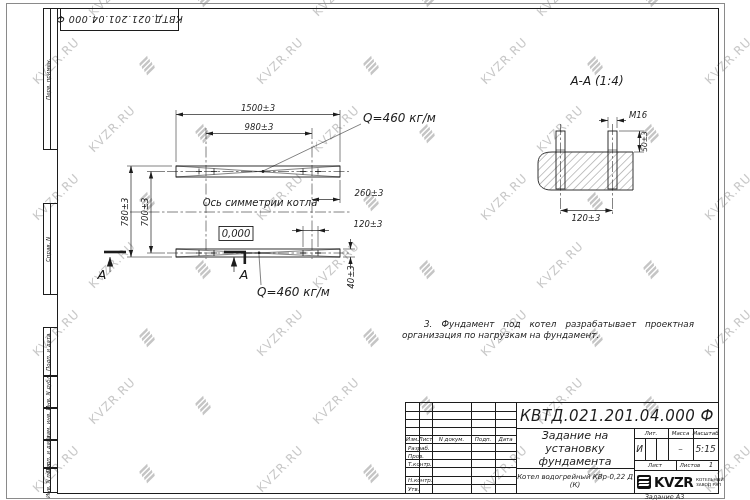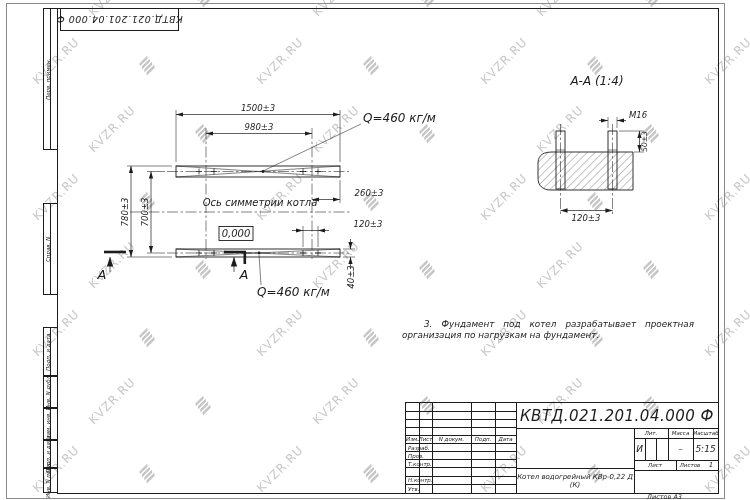--- a/index.html
+++ b/index.html
@@ -520,30 +520,43 @@
     <div class="cell small" style="left:89px;top:32px;width:21px;height:8px;">Дата</div>
 
     <div class="rowlab" style="top:41.5px;">Разраб.</div>
     <div class="rowlab" style="top:49.5px;">Пров.</div>
     <div class="rowlab" style="top:57.5px;">Т.контр.</div>
     <div class="rowlab" style="top:74px;">Н.контр.</div>
     <div class="rowlab" style="top:82.5px;">Утв.</div>
 
     <div class="cell docnum" style="left:110px;top:0;width:202px;height:25px;">КВТД.021.201.04.000 Ф</div>
 
+    <div class="cell tbtitle" style="left:110px;top:25px;width:118px;height:40px;padding:0 14px;box-sizing:border-box;">Задание на установку фундамента</div>
 
     <div class="cell product" style="left:110px;top:65px;width:118px;height:25px;">Котел водогрейный КВр-0,22 Д (К)</div>
 
     <div class="cell small" style="left:228px;top:25px;width:34px;height:10px;">Лит.</div>
     <div class="cell small" style="left:262px;top:25px;width:25px;height:10px;">Масса</div>
     <div class="cell small" style="left:287px;top:25px;width:25px;height:10px;">Масштаб</div>
     <div class="cell" style="left:228px;top:35px;width:11px;height:22px;font-size:9px;">И</div>
     <div class="cell" style="left:262px;top:35px;width:25px;height:22px;font-size:9px;">–</div>
     <div class="cell" style="left:287px;top:35px;width:25px;height:22px;font-size:9px;">5:15</div>
 
     <div class="cell small" style="left:228px;top:57px;width:42px;height:10px;">Лист</div>
     <div class="cell small" style="left:270px;top:57px;width:28px;height:10px;">Листов</div>
     <div class="cell" style="left:298px;top:57px;width:14px;height:10px;font-size:7px;">1</div>
 
+    <div class="logo-row" style="left:231px;top:69px;width:79px;height:19px;">
+      <span class="logo-ico">
+        <i style="top:2.5px;"></i>
+          <i style="top:6px;"></i>
+          <i style="top:9.5px;"></i>
+      </span>
+      <span class="logo-kvzr">KVZR</span>
+      <span class="logo-cap">
+        <span>КОТЕЛЬНЫЙ</span><br>
+        <span>ЗАВОД РЭП</span>
+      </span>
+    </div>
   </div>
 
-  <div class="format">Листов А3</div>
+  <div class="format">Задание А3</div>
 </div>
 
 </body></html>

